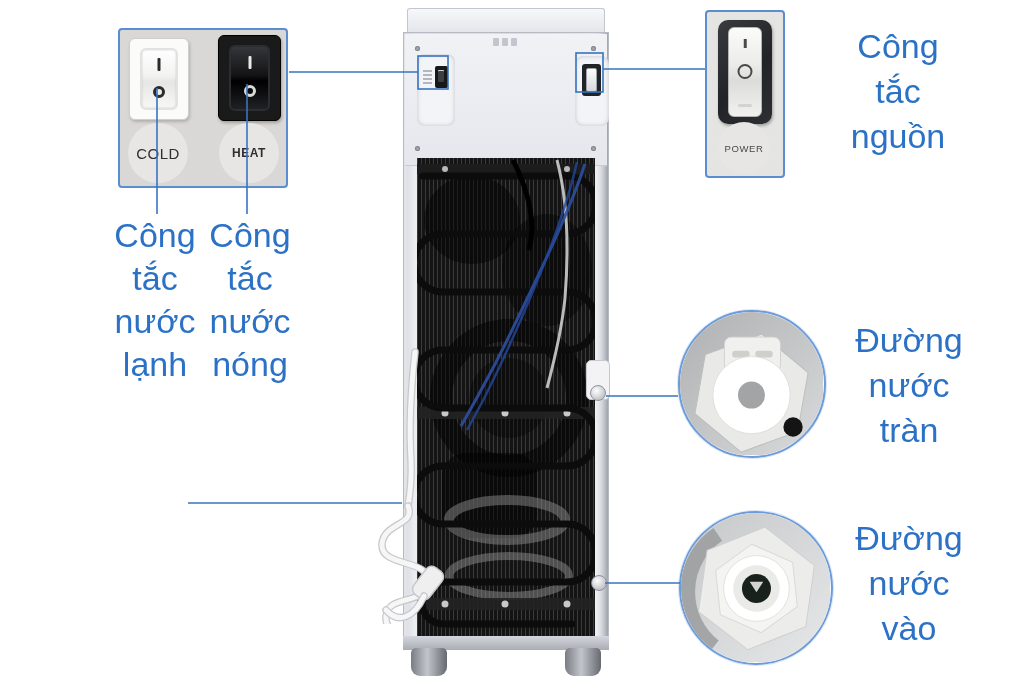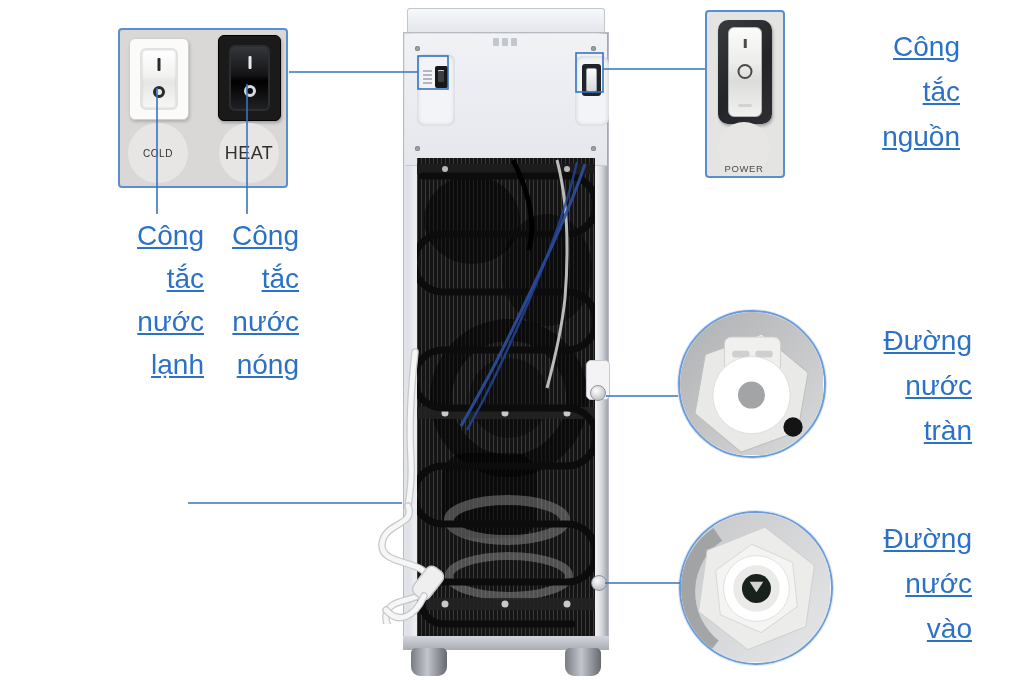--- a/index.html
+++ b/index.html
@@ -76,23 +76,23 @@
   .mark-i{position:absolute;left:50%;top:14%;width:3px;height:13px;transform:translateX(-50%);border-radius:1px;}
   .mark-o{position:absolute;left:50%;top:62%;width:12px;height:12px;transform:translateX(-50%);
     border-radius:50%;background:transparent;}
   .mark-dark.mark-i{background:#2a2a2a;}
   .mark-dark.mark-o{border:3px solid #2a2a2a;}
   .mark-light.mark-i{background:#e9e9e7;}
   .mark-light.mark-o{border:3px solid #dadad8;}
   .round-label{position:absolute;border-radius:50%;display:flex;align-items:center;justify-content:center;
     background:radial-gradient(circle at 45% 40%,#eceby 0,#e8e7e5 60%,#dcdbd9 100%);background-color:#e7e6e4;
     color:#2f2f2f;}
-  .round-cold{left:8px;top:93px;width:60px;height:60px;font-size:10px;letter-spacing:.5px;}
-  .round-heat{left:99px;top:93px;width:60px;height:60px;font-size:18px;letter-spacing:.5px;}
-  .round-power{left:11px;top:110px;width:52px;height:52px;font-size:9.5px;letter-spacing:.6px;color:#4a4a4a;align-items:flex-end;}
+  .round-cold{left:8px;top:93px;width:60px;height:60px;font-size:15px;letter-spacing:.5px;}
+  .round-heat{left:99px;top:93px;width:60px;height:60px;font-size:12px;letter-spacing:.5px;font-weight:bold;}
+  .round-power{left:11px;top:110px;width:52px;height:52px;font-size:9.5px;letter-spacing:.6px;color:#4a4a4a;}
   .pw-bezel{position:absolute;left:11px;top:8px;width:54px;height:104px;border-radius:10px;
     background:linear-gradient(135deg,#3a3b3f,#232427 55%,#2e2f33);box-shadow:1px 2px 3px rgba(60,60,60,.4);}
   .pw-rocker{position:absolute;left:10px;top:7px;width:34px;height:90px;border-radius:6px;
     background:linear-gradient(180deg,#fbfbf9 0%,#ececea 40%,#dcdcda 60%,#f1f1ef 100%);
     border:1px solid #b4b4b2;}
   .pw-i{position:absolute;left:50%;top:11px;width:2.5px;height:9px;transform:translateX(-50%);background:#4a4a4a;}
   .pw-o{position:absolute;left:50%;top:36px;width:15px;height:15px;transform:translateX(-50%);
     border:2.5px solid #4a4a4a;border-radius:50%;}
   .pw-slot{position:absolute;left:50%;bottom:9px;width:14px;height:3px;transform:translateX(-50%);
     background:#d2d2d0;border-radius:2px;}
@@ -103,22 +103,22 @@
   .ci-overflow{left:678px;top:310px;width:148px;height:148px;}
   .ci-inlet{left:679px;top:511px;width:154px;height:154px;}
   .circle-inset svg{display:block;}
 
   
   .ann{position:absolute;left:0;top:0;width:1020px;height:680px;z-index:40;pointer-events:none;}
   .ann line{stroke:var(--connector-blue,#3575c0);stroke-width:1.6;}
   .ann rect{stroke:var(--connector-blue,#3575c0);stroke-width:1.6;fill:none;}
 
   
-  .label{position:absolute;color:var(--label-blue,#2b72c7);font-size:28px;text-align:right;
-    white-space:pre;z-index:50;text-decoration:underline;}
+  .label{position:absolute;color:var(--label-blue,#2b72c7);font-size:34px;text-align:center;
+    white-space:pre;z-index:50;}
   .lh43{line-height:43px;} .lh45{line-height:45px;}
   .lbl-cold{left:106px;top:214px;width:98px;}
   .lbl-hot{left:201px;top:214px;width:98px;}
   .lbl-power{left:836px;top:24px;width:124px;}
   .lbl-overflow{left:846px;top:318px;width:126px;}
   .lbl-inlet{left:846px;top:516px;width:126px;}
   .lbl-cord{left:90px;top:458px;width:94px;}
 </style>
 </head>
 <body>

